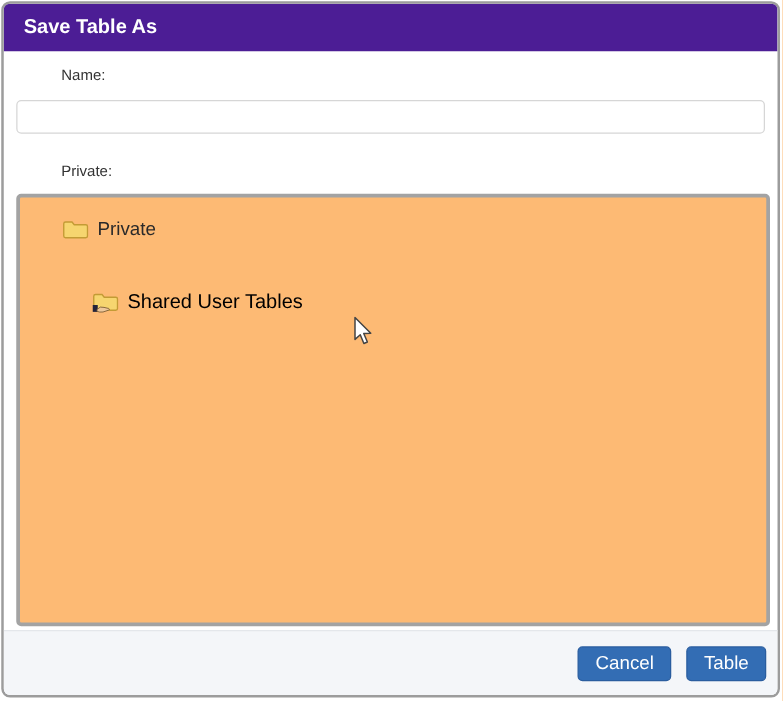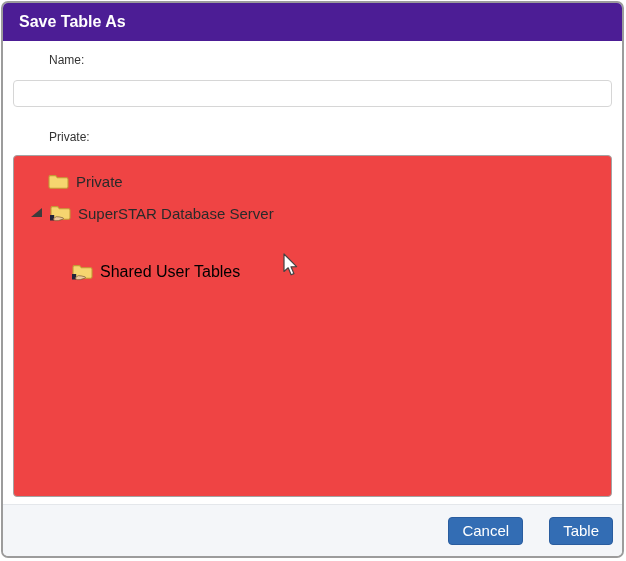--- a/index.html
+++ b/index.html
@@ -24,21 +24,21 @@
   .name-label{top:50px;}
   .location-label{top:127px;}
   .name-input{
     position:absolute;left:10px;top:77px;width:597px;height:27px;
     border:1px solid #d6d6d6;border-radius:4px;font-size:15px;color:#333;
     padding:0 8px;outline:none;box-sizing:border-box;width:599px;
     font-family:"Liberation Sans","DejaVu Sans",sans-serif;
   }
   .tree-box{
     position:absolute;left:10px;top:152px;width:597px;height:331px;
-    border:1px solid #a3a3a3;border-radius:4px;background:#ef4444;
+    border:3px solid #a3a3a3;border-radius:4px;background:#fdba74;
     padding-top:9px;box-sizing:content-box;overflow:hidden;
   }
   .tree-row{
     height:32px;display:flex;align-items:center;
     font-size:15px;color:#2a2a2a;white-space:nowrap;
   }
   .row-private{padding-left:34px;}
   .row-superstar{padding-left:17px;}
   .expand-arrow{
     width:12px;height:10px;margin-right:7px;flex:0 0 auto;cursor:pointer;
@@ -47,21 +47,21 @@
   .selected-anchor{
     margin-left:46px;flex:1;display:flex;align-items:center;
     background:#dbe7f4;padding-left:12px;margin-top:43px;
   }
   .folder-svg{flex:0 0 auto;display:block;}
   .tree-label{margin-left:7px;}
   .footer{
     position:absolute;left:0;right:0;bottom:0;height:51px;
     background:#f4f6f9;border-top:1px solid #e4e7eb;
     display:flex;justify-content:flex-end;align-items:center;
-    gap:26px;padding-right:9px;
+    gap:12px;padding-right:9px;
   }
   .btn{
     height:28px;padding:0 13px;font-size:15px;color:#fff;
     background:#336db4;border:1px solid #2a5d9f;border-radius:4px;
     cursor:pointer;font-family:"Liberation Sans","DejaVu Sans",sans-serif;
   }
   .cursor{
     position:absolute;left:280px;top:250px;pointer-events:none;z-index:10;
   }
 </style>
@@ -82,31 +82,20 @@
 
   <div class="tree-box">
 
     <div class="tree-row row-private">
       <svg class="folder-svg" width="21" height="17" viewBox="0 0 21 17">
         <path d="M1 4 Q1 2.6 2.4 2.6 H7.6 L9.4 4.8 H18.6 Q20 4.8 20 6.2 V13.8 Q20 15.2 18.6 15.2 H2.4 Q1 15.2 1 13.8 Z" fill="#f6d56f" stroke="#c39b35" stroke-width="1.1"></path>
       </svg>
       <span class="tree-label">Private</span>
     </div>
 
-    <div class="tree-row row-superstar">
-      <svg class="expand-arrow" width="12" height="10" viewBox="0 0 12 10">
-        <polygon points="11,0 11,9 0,9" fill="#3c3c3c"></polygon>
-      </svg>
-      <svg class="folder-svg" width="21" height="18" viewBox="0 0 21 18">
-        <path d="M1 4 Q1 2.6 2.4 2.6 H7.6 L9.4 4.8 H18.6 Q20 4.8 20 6.2 V13.8 Q20 15.2 18.6 15.2 H2.4 Q1 15.2 1 13.8 Z" fill="#f6d56f" stroke="#c39b35" stroke-width="1.1"></path>
-        <rect x="0" y="11" width="4.2" height="5.5" fill="#23233a"></rect>
-        <path d="M3.6 14.6 Q6 11.6 9.2 12.9 L13 13.8 Q14.2 14.3 13 15.1 L8.4 16.6 Q5.4 17 3.6 16 Z" fill="#edc79b" stroke="#7a5c33" stroke-width="0.7"></path>
-      </svg>
-      <span class="tree-label">SuperSTAR Database Server</span>
-    </div>
 
     <div class="row-shared-wrap">
       <div class="selected-anchor">
         <svg class="folder-svg" width="21" height="18" viewBox="0 0 21 18">
           <path d="M1 4 Q1 2.6 2.4 2.6 H7.6 L9.4 4.8 H18.6 Q20 4.8 20 6.2 V13.8 Q20 15.2 18.6 15.2 H2.4 Q1 15.2 1 13.8 Z" fill="#f6d56f" stroke="#c39b35" stroke-width="1.1"></path>
           <rect x="0" y="11" width="4.2" height="5.5" fill="#23233a"></rect>
           <path d="M3.6 14.6 Q6 11.6 9.2 12.9 L13 13.8 Q14.2 14.3 13 15.1 L8.4 16.6 Q5.4 17 3.6 16 Z" fill="#edc79b" stroke="#7a5c33" stroke-width="0.7"></path>
         </svg>
         <span class="tree-label">Shared User Tables</span>
       </div>

